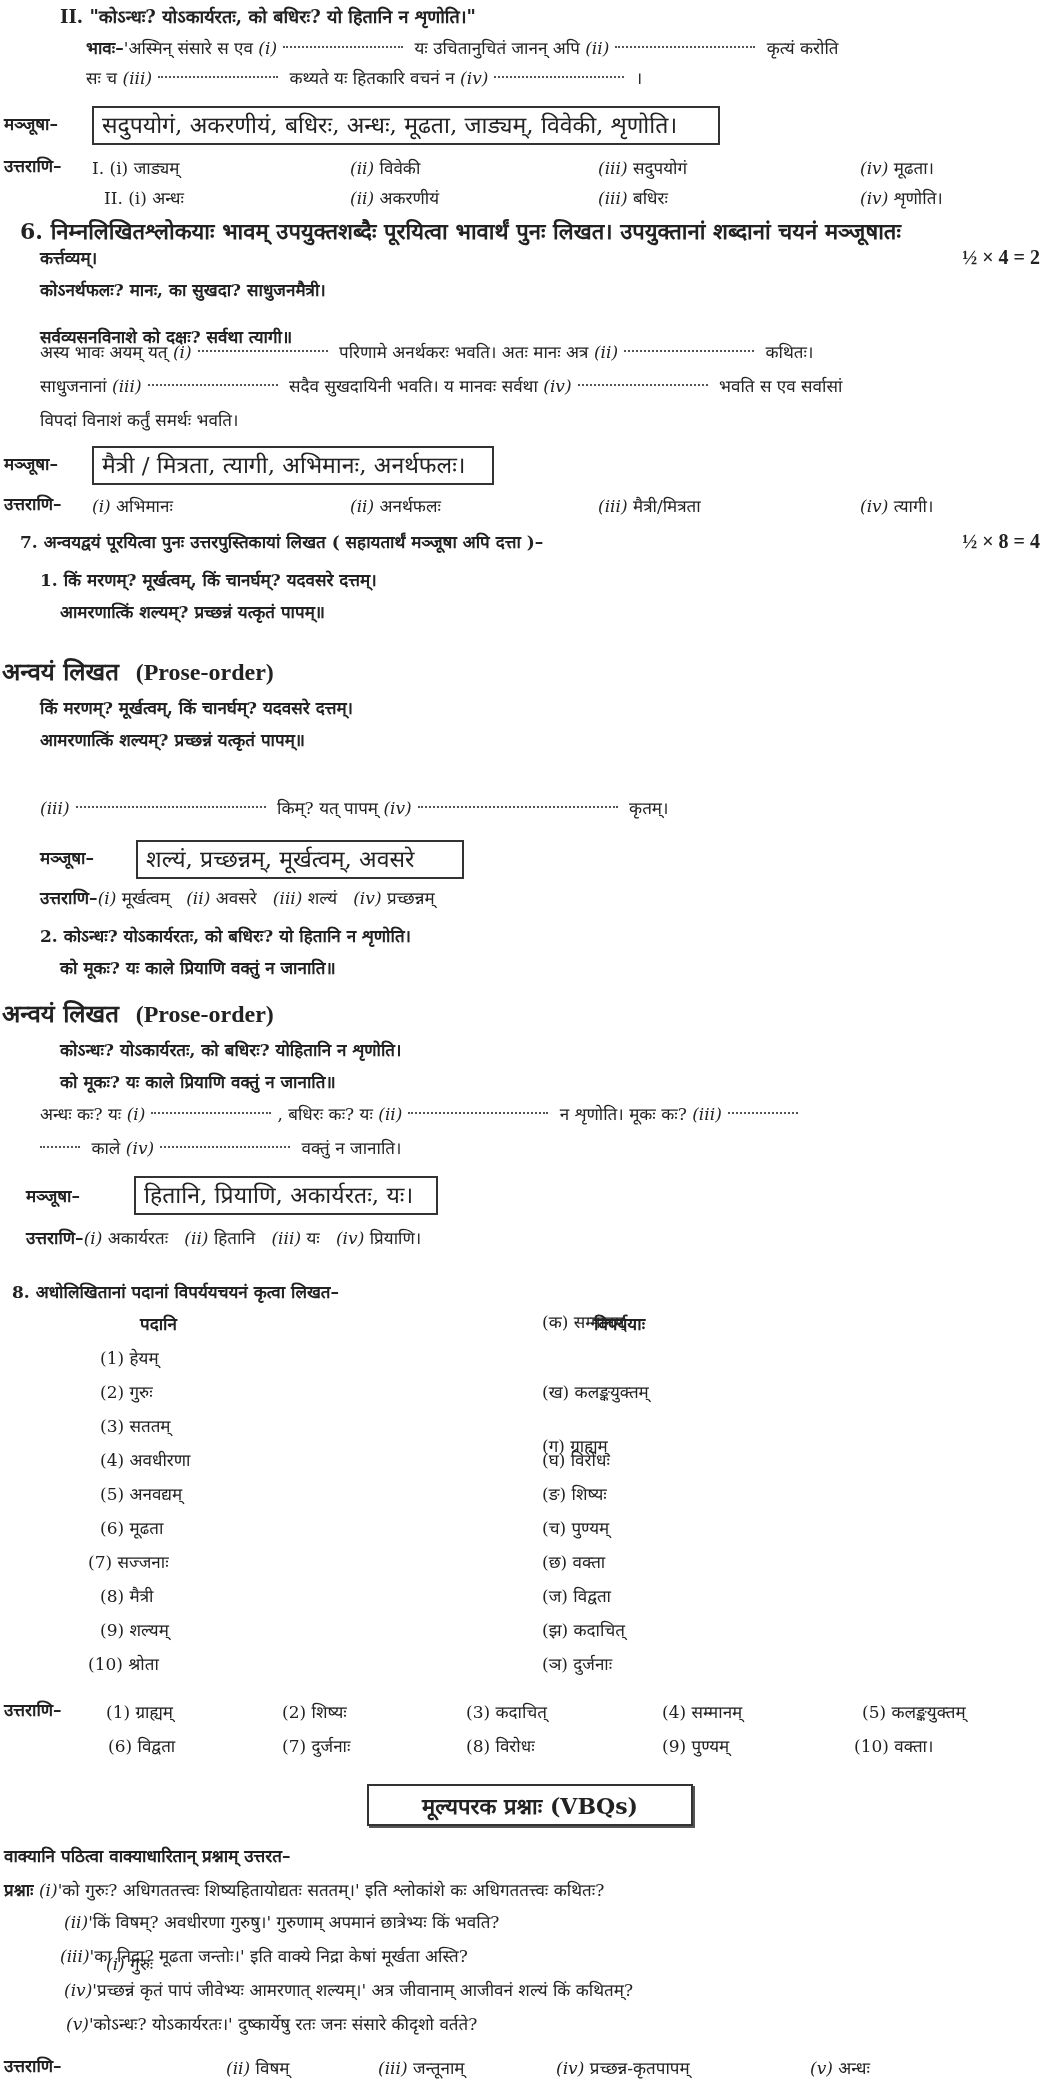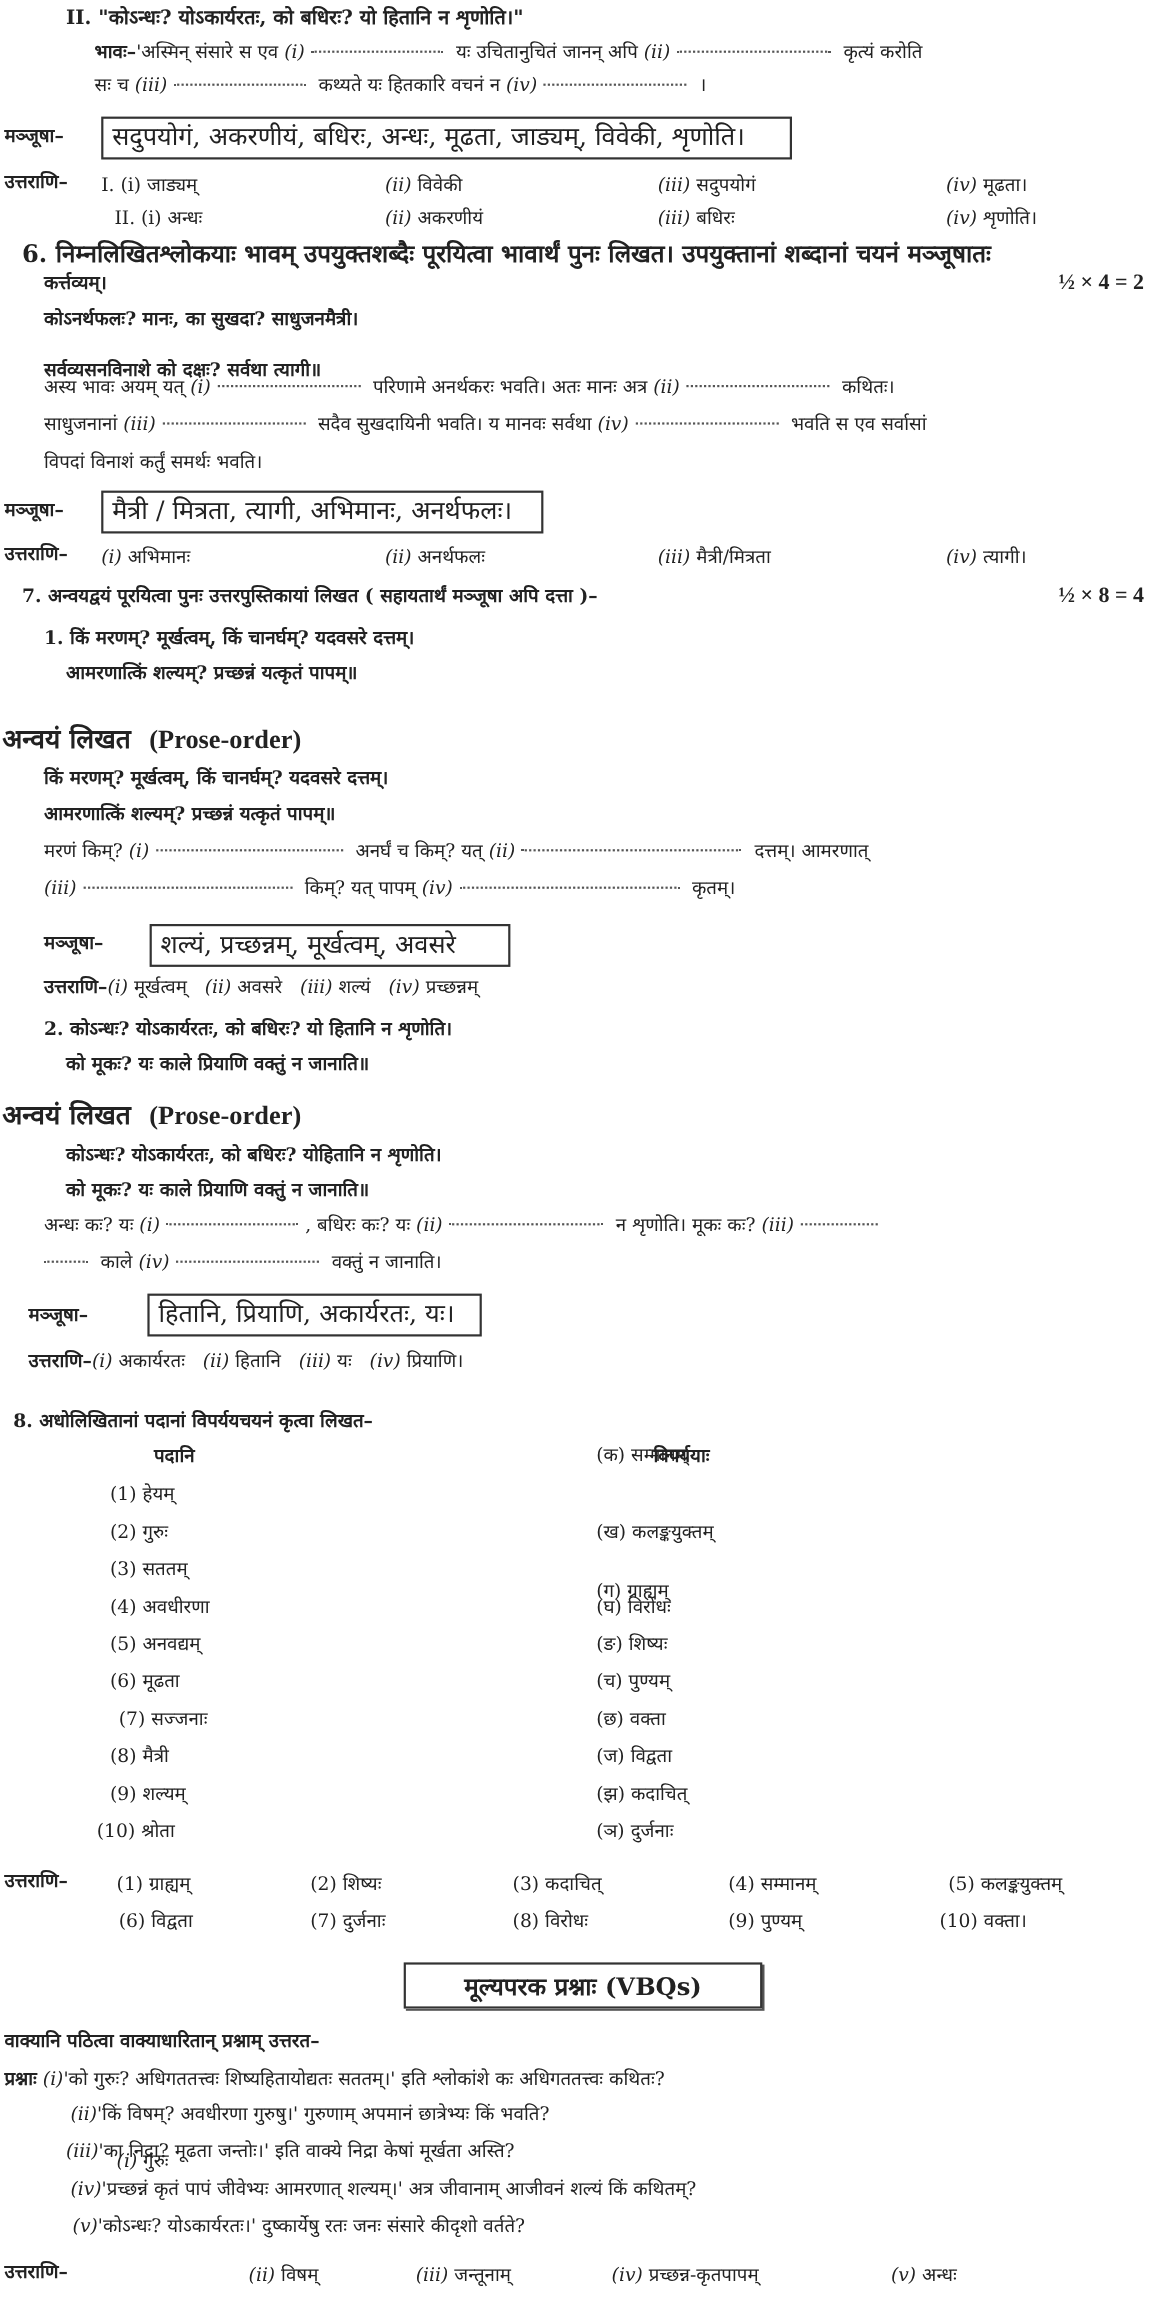--- a/index.html
+++ b/index.html
@@ -102,27 +102,20 @@
   <div class="marks" style="top:530px;">½ × 8 = 4</div>
   <div class="ln b" style="left:40px; top:570px;">1. किं मरणम्? मूर्खत्वम्, किं चानर्घम्? यदवसरे दत्तम्।</div>
   <div class="ln b" style="left:60px; top:602px;">आमरणात्किं शल्यम्? प्रच्छन्नं यत्कृतं पापम्॥</div>
 
   <div class="ln hd" style="left:2px; top:658px;">
     <span>अन्वयं लिखत</span>&nbsp;
     <span class="latin">(Prose-order)</span>
   </div>
   <div class="ln b" style="left:40px; top:698px;">किं मरणम्? मूर्खत्वम्, किं चानर्घम्? यदवसरे दत्तम्।</div>
   <div class="ln b" style="left:40px; top:730px;">आमरणात्किं शल्यम्? प्रच्छन्नं यत्कृतं पापम्॥</div>
-  <div class="ln" style="left:40px; top:764px;">
-    <span>मरणं किम्?</span>
-    <span class="it">(i)</span><span class="dots" style="width:170px"></span>
-    <span>अनर्घं च किम्? यत्</span>
-    <span class="it">(ii)</span><span class="dots" style="width:200px"></span>
-    <span>दत्तम्। आमरणात्</span>
-  </div>
   <div class="ln" style="left:40px; top:798px;">
     <span class="it">(iii)</span><span class="dots" style="width:190px"></span>
     <span>किम्? यत् पापम्</span>
     <span class="it">(iv)</span><span class="dots" style="width:200px"></span>
     <span>कृतम्।</span>
   </div>
 
   <div class="ln b" style="left:40px; top:848px;">मञ्जूषा–</div>
   <div class="box" style="left:136px; top:840px; width:328px;">शल्यं, प्रच्छन्नम्, मूर्खत्वम्, अवसरे</div>
 
@@ -170,21 +163,21 @@
   <div class="ln b" style="left:140px; top:1314px;">पदानि</div>
   <div class="ln b" style="left:594px; top:1314px;">विपर्ययाः</div>
 
   <div>
     <div class="row" style="left:100px; top:1346px;"><span>(1)</span> <span>हेयम्</span></div>
     <div class="row" style="left:100px; top:1380px;"><span>(2)</span> <span>गुरुः</span></div>
     <div class="row" style="left:100px; top:1414px;"><span>(3)</span> <span>सततम्</span></div>
     <div class="row" style="left:100px; top:1448px;"><span>(4)</span> <span>अवधीरणा</span></div>
     <div class="row" style="left:100px; top:1482px;"><span>(5)</span> <span>अनवद्यम्</span></div>
     <div class="row" style="left:100px; top:1516px;"><span>(6)</span> <span>मूढता</span></div>
-    <div class="row" style="left:108px; top:1550px;text-align:center;"><span>(7)</span> <span>सज्जनाः</span></div>
+    <div class="row" style="left:88px; top:1550px;text-align:center;"><span>(7)</span> <span>सज्जनाः</span></div>
     <div class="row" style="left:100px; top:1584px;"><span>(8)</span> <span>मैत्री</span></div>
     <div class="row" style="left:100px; top:1618px;"><span>(9)</span> <span>शल्यम्</span></div>
     <div class="row" style="left:88px; top:1652px;"><span>(10)</span> <span>श्रोता</span></div>
   </div>
 
   <div>
     <div class="row" style="left:542px; top:1310px;"><span>(क)</span> <span>सम्मानम्</span></div>
     <div class="row" style="left:542px; top:1380px;"><span>(ख)</span> <span>कलङ्कयुक्तम्</span></div>
     <div class="row" style="left:542px; top:1414px;margin-top:20px;"><span>(ग)</span> <span>ग्राह्यम्</span></div>
     <div class="row" style="left:542px; top:1448px;"><span>(घ)</span> <span>विरोधः</span></div>

